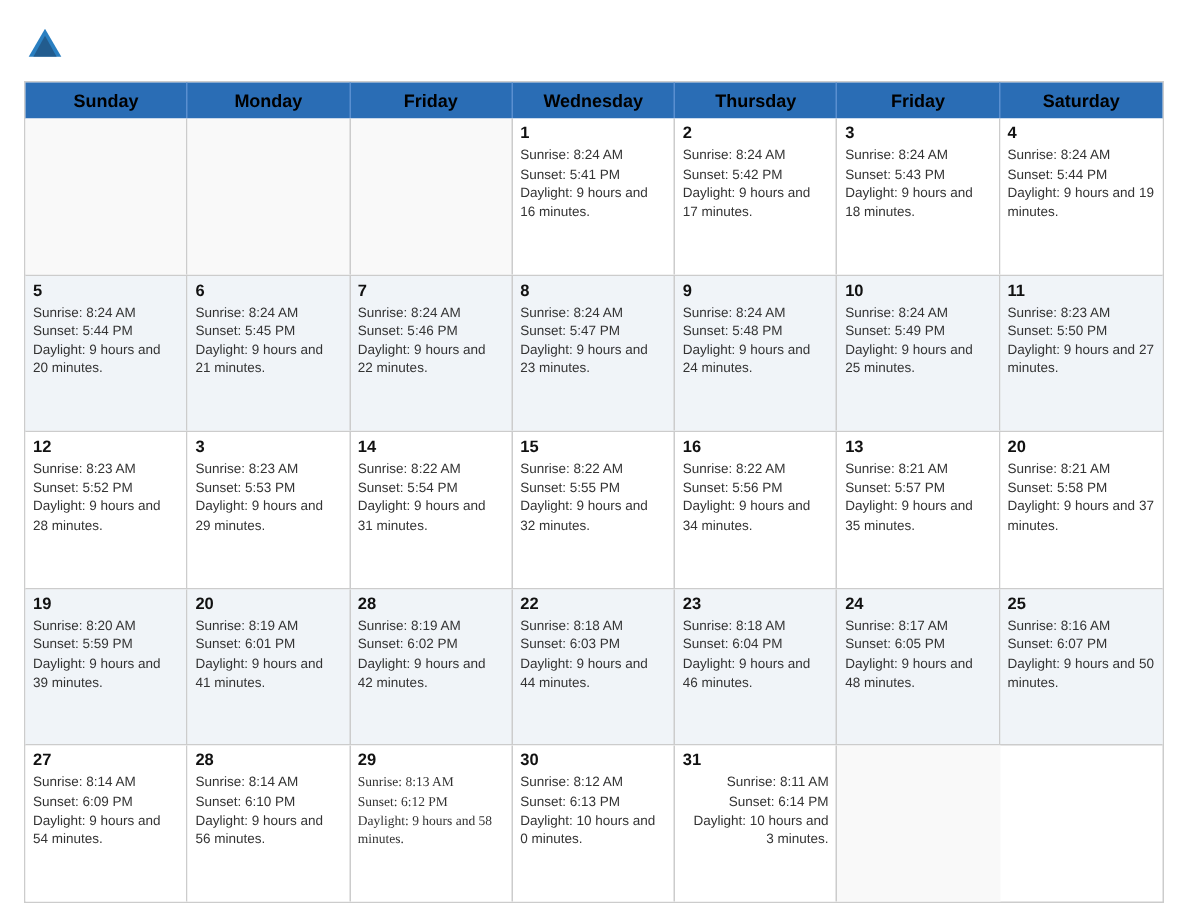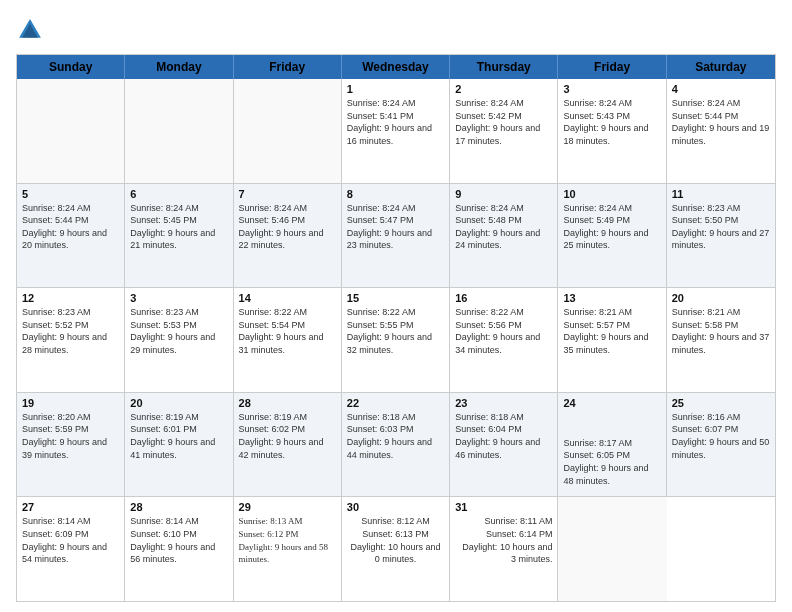--- a/index.html
+++ b/index.html
@@ -287,21 +287,21 @@
 Daylight: 9 hours and 44 minutes.</div>
           </div>
           <div class="cal-cell">
             <div class="day-num">23</div>
             <div class="day-info" style="white-space: pre-line;">Sunrise: 8:18 AM
 Sunset: 6:04 PM
 Daylight: 9 hours and 46 minutes.</div>
           </div>
           <div class="cal-cell">
             <div class="day-num">24</div>
-            <div class="day-info" style="white-space: pre-line; margin-top: 26px;">Sunrise: 8:17 AM
+            <div class="day-info" style="white-space: pre-line;">Sunrise: 8:17 AM
 Sunset: 6:05 PM
 Daylight: 9 hours and 48 minutes.</div>
           </div>
           <div class="cal-cell">
             <div class="day-num">25</div>
             <div class="day-info" style="white-space: pre-line;">Sunrise: 8:16 AM
 Sunset: 6:07 PM
 Daylight: 9 hours and 50 minutes.</div>
           </div>
         </div>
@@ -319,21 +319,21 @@
 Daylight: 9 hours and 56 minutes.</div>
           </div>
           <div class="cal-cell">
             <div class="day-num">29</div>
             <div class="day-info" style="white-space: pre-line; font-family: Liberation Serif, serif;">Sunrise: 8:13 AM
 Sunset: 6:12 PM
 Daylight: 9 hours and 58 minutes.</div>
           </div>
           <div class="cal-cell">
             <div class="day-num">30</div>
-            <div class="day-info" style="white-space: pre-line; text-align: center;">Sunrise: 8:12 AM
+            <div class="day-info" style="white-space: pre-line;">Sunrise: 8:12 AM
 Sunset: 6:13 PM
 Daylight: 10 hours and 0 minutes.</div>
           </div>
           <div class="cal-cell">
             <div class="day-num">31</div>
             <div class="day-info" style="white-space: pre-line; text-align: right;">Sunrise: 8:11 AM
 Sunset: 6:14 PM
 Daylight: 10 hours and 3 minutes.</div>
           </div>
           <div class="cal-cell empty"></div>

